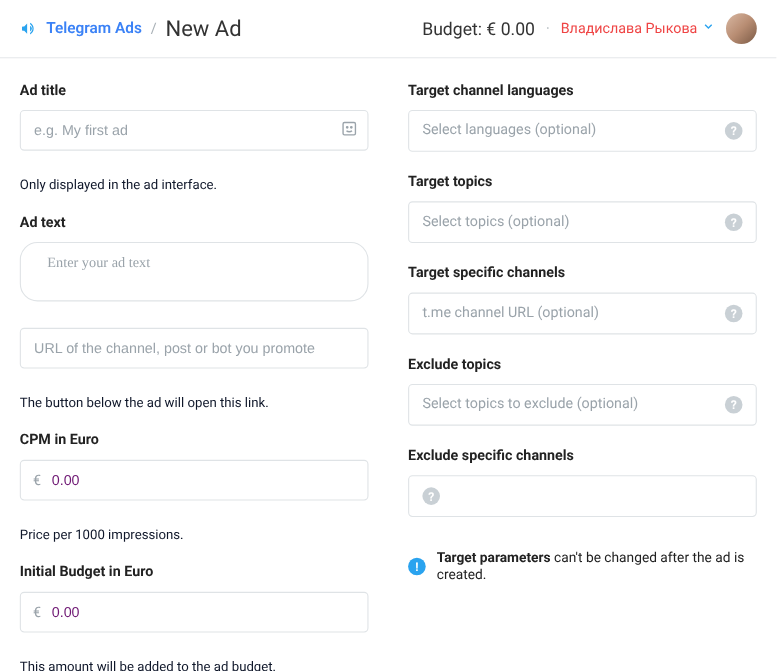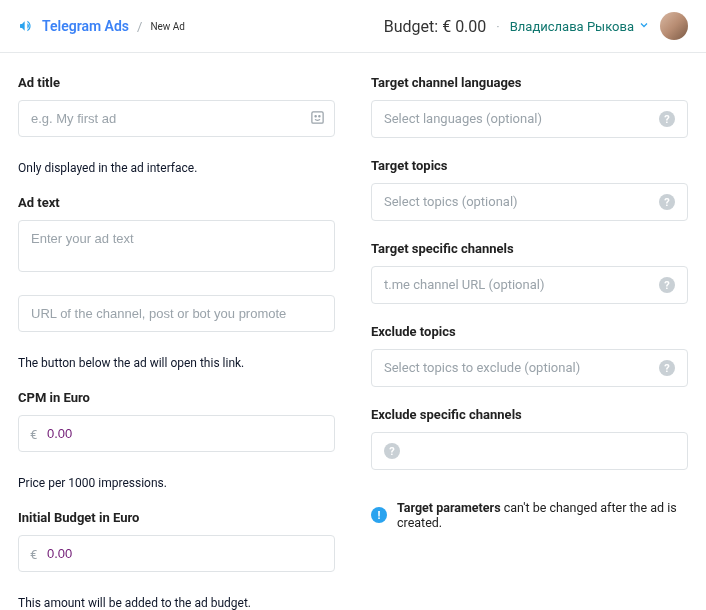--- a/index.html
+++ b/index.html
@@ -14,25 +14,25 @@
   display: flex;
   align-items: center;
   justify-content: space-between;
   padding: 12px 18px;
   border-bottom: 1px solid #e6e9eb;
 }
 .header-left { display: flex; align-items: center; gap: 8px; }
 .bullhorn { color: #2aa3ef; display: inline-flex; }
 .brand-link { color: #3b82f6; font-weight: 600; font-size: 14px; text-decoration: none; }
 .crumb-sep { color: #a8b0b6; }
-.crumb-current { color: #333; font-size: 10px; }
+.crumb-current { color: #333; font-size: 20px; }
 .header-right { display: flex; align-items: center; gap: 10px; }
 .budget { color: #333; font-size: 16px; }
 .dot-sep { color: #a8b0b6; }
-.username { color: #0f766e; font-size: 13px; display: inline-flex; align-items: center; gap: 4px; }
+.username { color: #ef4444; font-size: 13px; display: inline-flex; align-items: center; gap: 4px; }
 .chevron { color: #2aa3ef; }
 .avatar {
   width: 28px; height: 28px; border-radius: 50%;
   background: linear-gradient(135deg,#d9b8a3 0%, #b88d73 50%, #7a5944 100%);
   display: inline-block;
 }
 .content { display: flex; padding: 22px 18px 30px 18px; gap: 36px; }
 .col { flex: 1; min-width: 0; }
 .field { margin-bottom: 20px; }
 .field-label { font-weight: 700; font-size: 13px; color: #222; margin-bottom: 10px; display: block; }
@@ -46,23 +46,23 @@
   background: #fff;
 }
 .input::placeholder { color: #9aa3aa; }
 .input-wrap { position: relative; }
 .input-icon-right {
   position: absolute; right: 10px; top: 50%; transform: translateY(-50%);
   color: #9aa3aa;
 }
 .helper { color: #0f172a; font-size: 12px; margin-top: 24px; }
 .textarea {
-  width: 100%; border: 1px solid #dfe3e6; border-radius: 4px;
-  padding: 10px 12px; font-size: 13px; min-height: 50px; resize: none;
-  font-family: Liberation Sans, sans-serif;
+  width: 100%; border: 1px solid #dfe3e6; border-radius: 16px;
+  padding: 10px 24px; font-size: 13px; min-height: 50px; resize: none;
+  font-family: Liberation Serif, serif;
 }
 .textarea::placeholder { color: #9aa3aa; }
 .currency-wrap { position: relative; }
 .currency-wrap .sym {
   position: absolute; left: 12px; top: 50%; transform: translateY(-50%);
   color: #9aa3aa; font-size: 13px;
 }
 .currency-wrap .input { padding-left: 28px; }
 .select-like {
   width: 100%; border: 1px solid #dfe3e6; border-radius: 4px;

